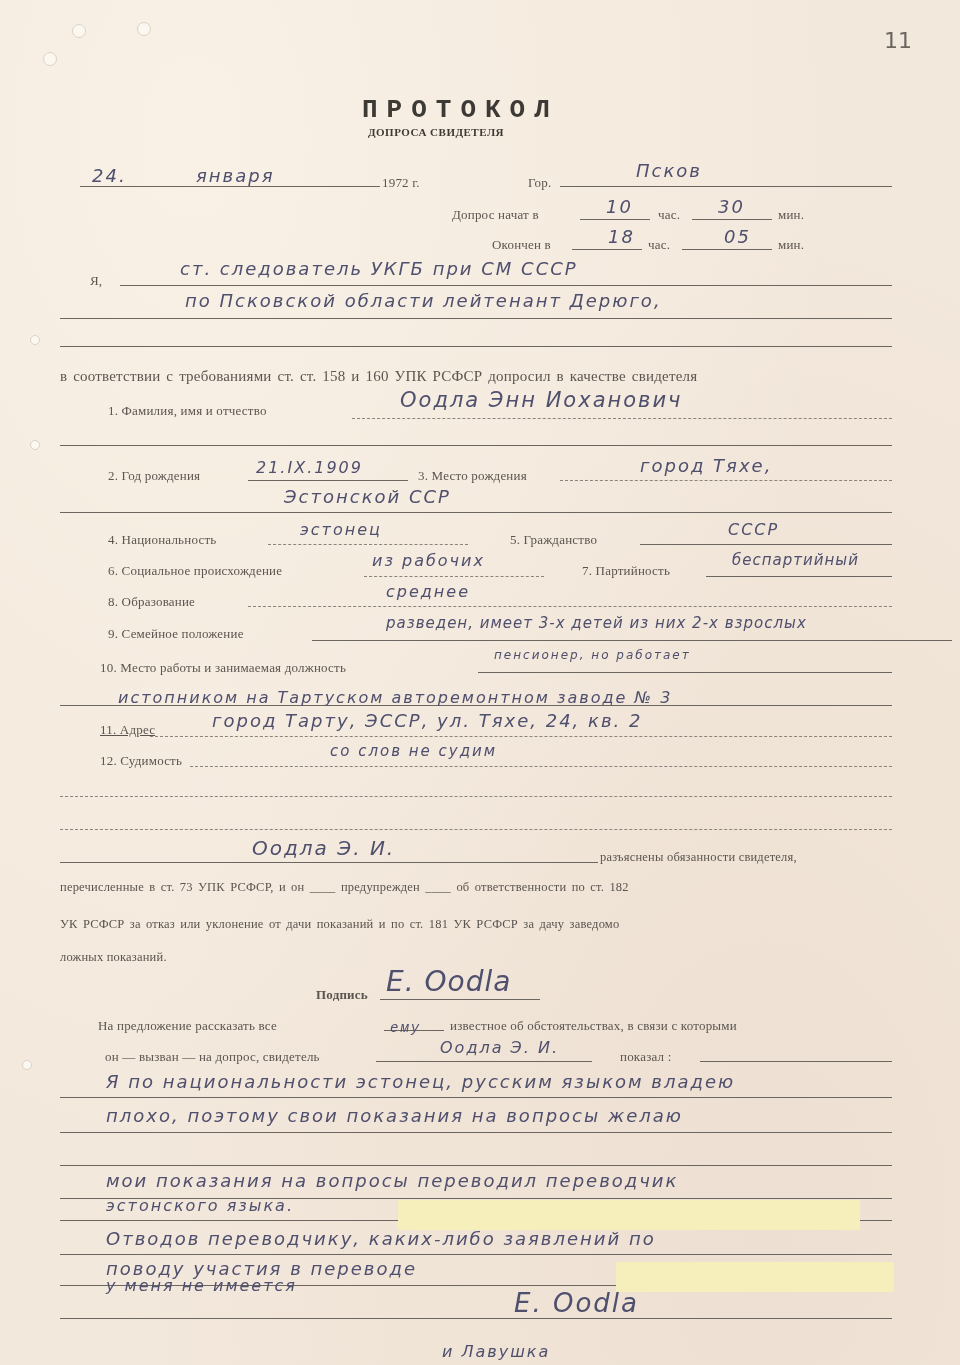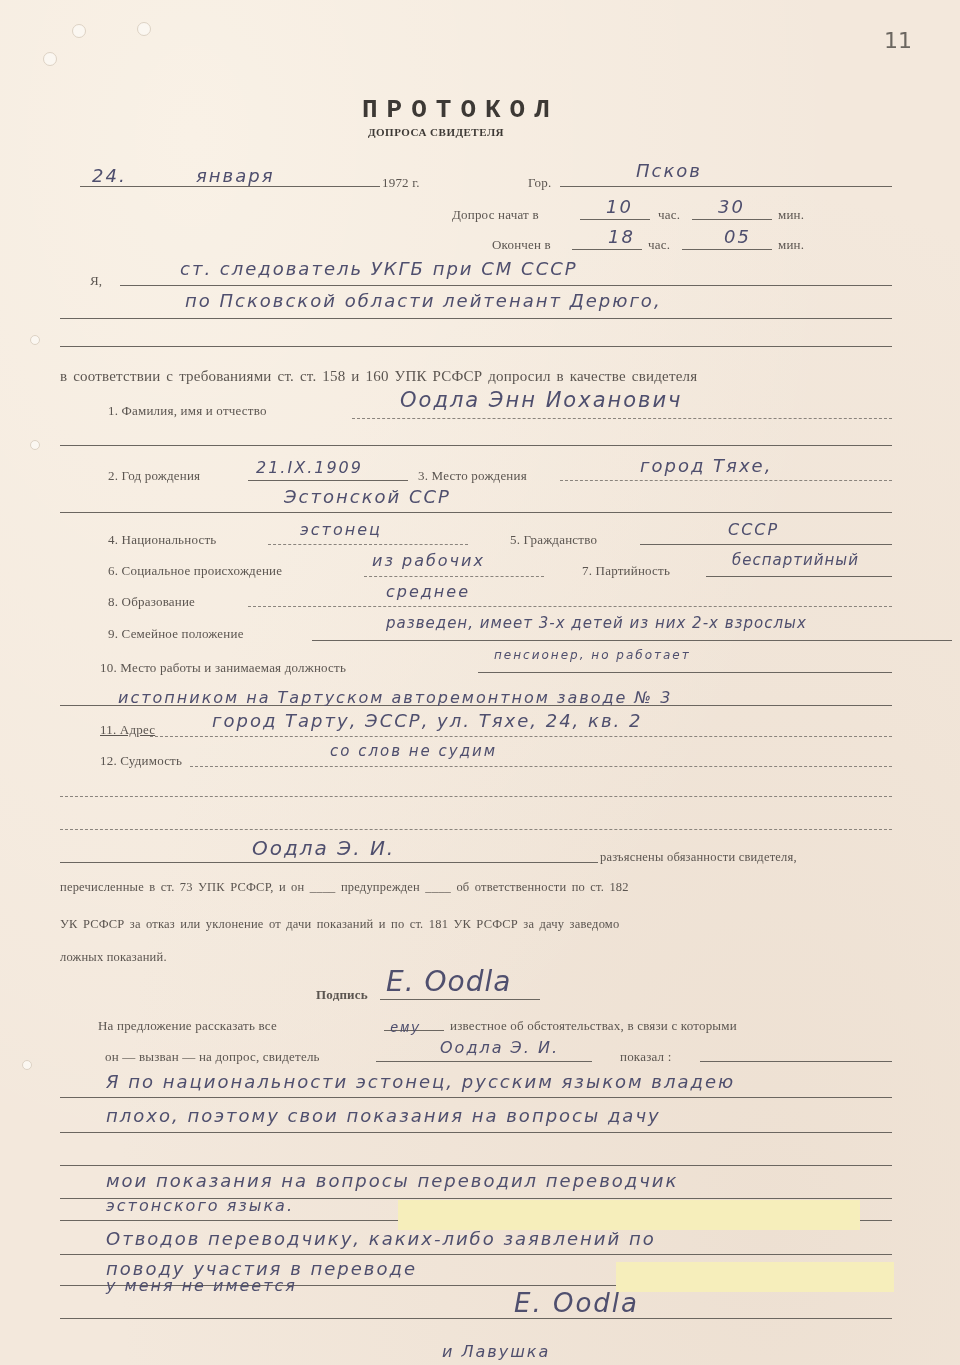--- a/index.html
+++ b/index.html
@@ -150,21 +150,21 @@
 
   <div class="abs print" style="left:60px;top:1049px;margin-left:45px;">он — вызван — на допрос, свидетель</div>
   <div class="line" style="left:376px;top:1061px;width:216px;"></div>
   <div class="abs hand" style="left:440px;top:1038px;font-size:16px;">Оодла Э. И.</div>
   <div class="abs print" style="left:620px;top:1049px;">показал :</div>
   <div class="line" style="left:700px;top:1061px;width:192px;"></div>
 
   <div class="line" style="left:60px;top:1097px;width:832px;"></div>
   <div class="abs hand" style="left:106px;top:1071px;font-size:18px;">Я по национальности эстонец, русским языком владею</div>
   <div class="line" style="left:60px;top:1132px;width:832px;"></div>
-  <div class="abs hand" style="left:106px;top:1105px;font-size:18px;">плохо, поэтому свои показания на вопросы дачу</div>
+  <div class="abs hand" style="left:106px;top:1105px;font-size:18px;">плохо, поэтому свои показания на вопросы желаю</div>
   <div class="line" style="left:60px;top:1165px;width:832px;"></div>
   <div class="line" style="left:60px;top:1198px;width:832px;"></div>
   <div class="abs hand" style="left:106px;top:1170px;font-size:18px;">мои показания на вопросы переводил переводчик</div>
 
   <div class="line" style="left:60px;top:1220px;width:832px;"></div>
   <div class="hl" style="left:398px;top:1200px;width:462px;height:30px;"></div>
   <div class="abs hand" style="left:106px;top:1196px;font-size:16px;">эстонского языка.</div>
 
   <div class="line" style="left:60px;top:1254px;width:832px;"></div>
   <div class="abs hand" style="left:106px;top:1228px;font-size:18px;">Отводов переводчику, каких-либо заявлений по</div>

